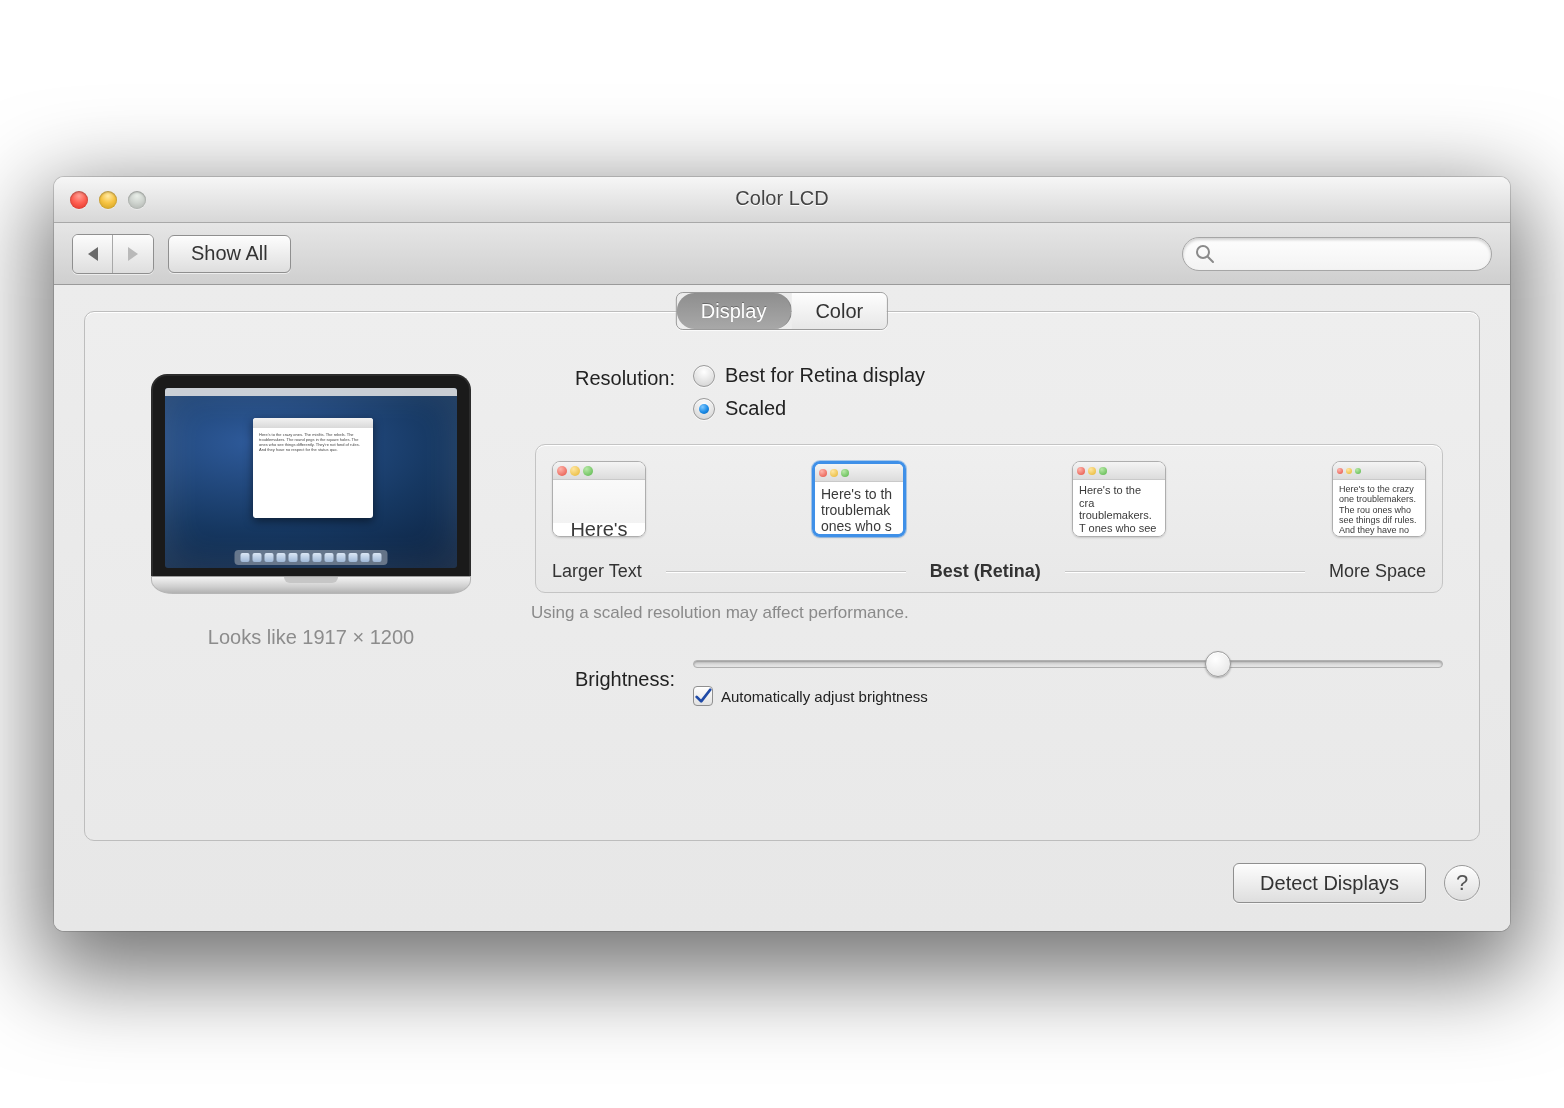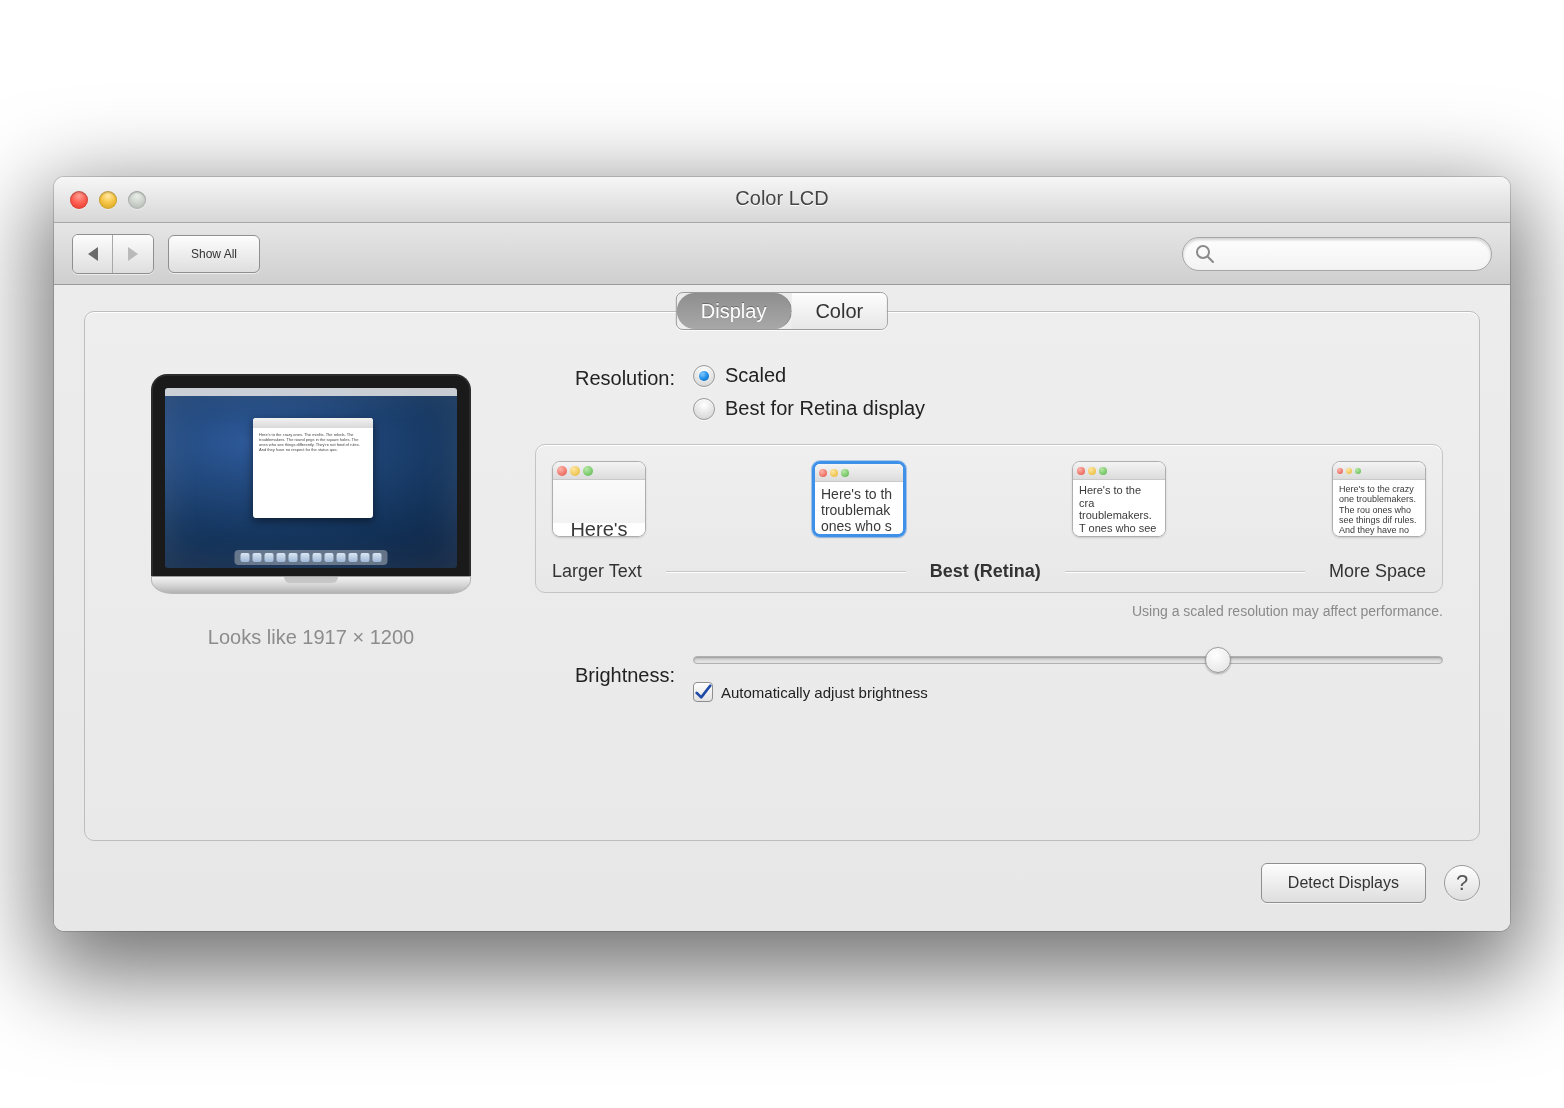--- a/index.html
+++ b/index.html
@@ -66,21 +66,21 @@
   }
   .tri.l{ border-right:10px solid #6a6a6a;}
   .tri.r{ border-left:10px solid #b9b9b9;}
   .btn {
     height:38px;
     padding:0 22px;
     border:1px solid #8f8f8f;
     border-radius:6px;
     background: linear-gradient(to bottom,#fdfdfd,#dedede);
     display:flex; align-items:center; justify-content:center;
-    font-size:12px; color:#333;
+    font-size:20px; color:#333;
     box-shadow: 0 1px 0 rgba(255,255,255,0.6), inset 0 1px 0 rgba(255,255,255,0.6);
     cursor:default;
   }
   .search {
     margin-left:auto;
     width:310px; height:34px;
     border:1px solid #a6a6a6;
     border-radius:18px;
     background: linear-gradient(to bottom,#fefefe,#f3f3f3);
     box-shadow: inset 0 2px 3px rgba(0,0,0,0.18);
@@ -232,21 +232,21 @@
   .thumb:nth-child(4) .tbody{ font-size:9px; background:#fff;}
   .thumb:nth-child(5) .tbody{ font-size:7.5px; background:#fff;}
   .thumb:nth-child(4) .tbar b, .thumb:nth-child(5) .tbar b{ width:6px; height:6px;}
   .thumb:nth-child(1) .tbar b{ width:10px; height:10px;}
   .scalecap{
     display:flex; align-items:center; gap:24px; margin-top:24px;
     font-size:18px; color:#333;justify-content:flex-end;
   }
   .scalecap .ln{ flex:1; height:1px; background:#c6c6c6; box-shadow:0 1px 0 #fff;}
   .scalecap .mid{ font-weight:bold;}
-  .perfnote{ margin-top:10px; text-align:right; font-size:14px; color:#8a8a8a;}
+  .perfnote{ margin-top:10px; text-align:left; font-size:17px; color:#8a8a8a;}
   
   .slider{
     height:8px; width:100%;
     border-radius:5px;
     background: linear-gradient(to bottom,#c9c9c9,#e9e9e9);
     border:1px solid #b0b0b0;
     box-shadow: inset 0 1px 2px rgba(0,0,0,0.25);
     position:relative;
     margin-top:11px;
   }
@@ -350,27 +350,27 @@
             <div class="lap-base"></div>
           </div>
           <div class="caption">Looks like 1917 × 1200</div>
         </div>
 
         <div class="rightcol">
 
           <div class="row">
             <div class="lab">Resolution:</div>
             <div class="val">
+              <div class="radio">
+                <span class="rcircle"></span>
+                <span>Best for Retina display</span>
+              </div>
               <div class="radio checked">
                 <span class="rcircle"></span>
                 <span>Scaled</span>
-              </div>
-              <div class="radio">
-                <span class="rcircle"></span>
-                <span>Best for Retina display</span>
               </div>
             </div>
           </div>
 
           <div class="scaledbox">
             <div class="thumbs">
               <div class="thumb">
                 <div class="tbar">
                     <b class="r"></b>
                     <b class="y"></b>
@@ -428,18 +428,18 @@
                 <span style="font-size:15px;">Automatically adjust brightness</span>
               </div>
             </div>
           </div>
 
         </div>
       </div>
     </div>
 
     <div class="footer">
-      <div class="btn" style="height:40px; font-size:16px; padding:16px 26px;">Detect Displays</div>
+      <div class="btn" style="height:40px; font-size:20px; padding:16px 26px;">Detect Displays</div>
       <div class="helpbtn">?</div>
     </div>
   </div>
 
 </div>
 
 </body></html>

